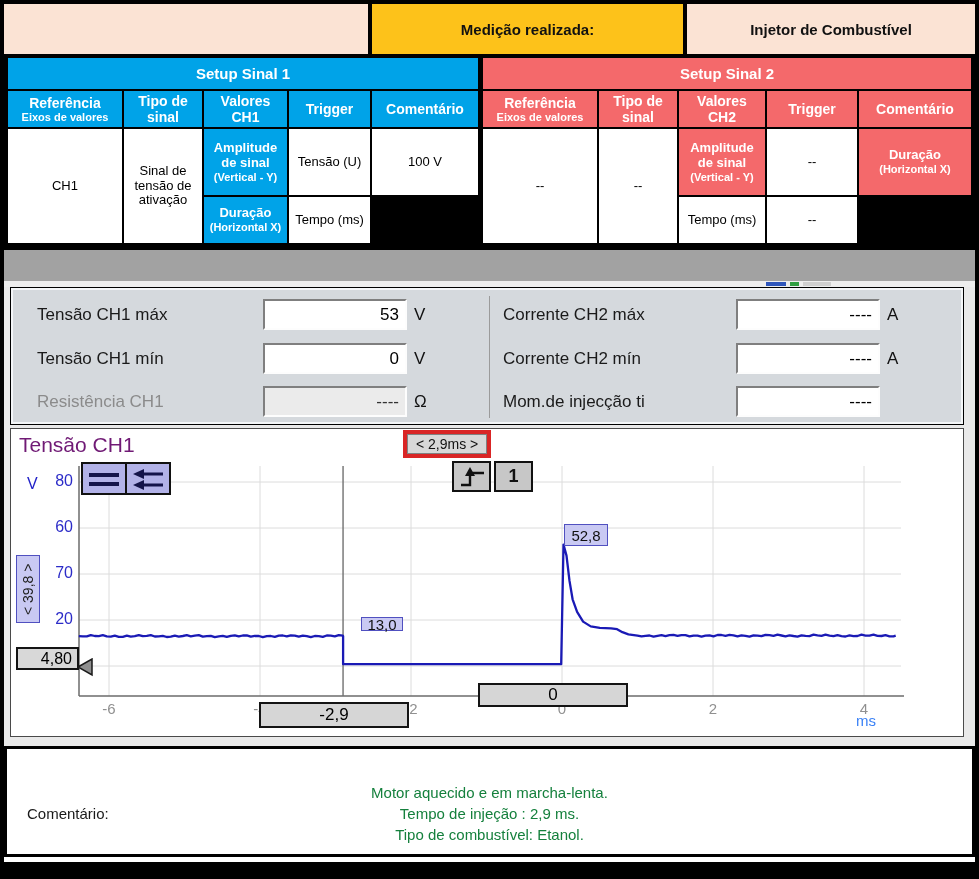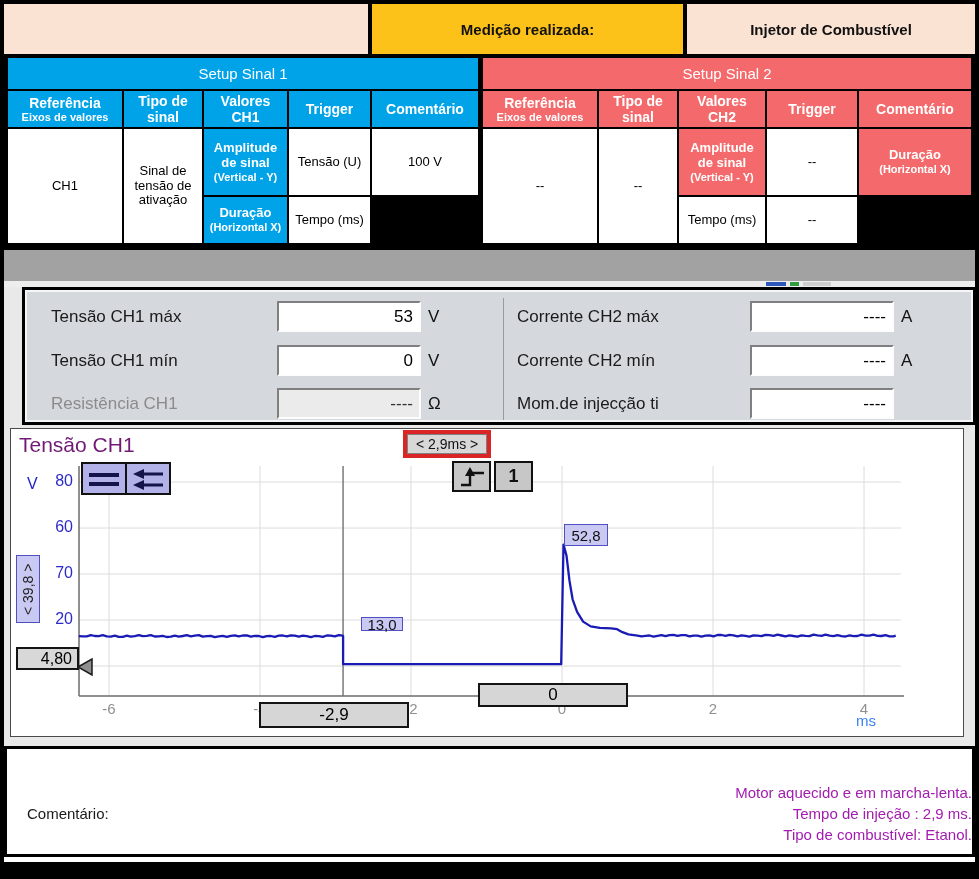--- a/index.html
+++ b/index.html
@@ -10,21 +10,21 @@
 
   
   .top{position:absolute;left:4px;top:4px;width:971px;height:246px;background:#000}
   .hcell{position:absolute;top:0;height:50px;display:flex;align-items:center;justify-content:center;
          font-weight:bold;font-size:15px;color:#111}
   .peach{background:#fbe3d4}
   .yellow{background:#fdc21a}
 
   .setup{position:absolute;top:54px;height:185px;display:flex;flex-direction:column}
   .setup-title{height:31px;margin-bottom:2px;display:flex;align-items:center;justify-content:center;
-               color:#fff;font-weight:normal;font-size:15px}
+               color:#fff;font-weight:bold;font-size:15px}
   .t-blue{background:#00a3e8}
   .t-red{background:#f4696b}
   .sgrid{flex:1;display:grid;grid-template-rows:36px 66px 46px;gap:2px;background:#000}
   .g1{grid-template-columns:114px 78px 83px 81px 1fr}
   .g2{grid-template-columns:114px 78px 86px 90px 1fr}
   .c{display:flex;flex-direction:column;align-items:center;justify-content:center;text-align:center;
      font-size:13px;padding:1px 4px;line-height:1.15}
   .c.hdr{font-size:14px;font-weight:bold;color:#fff}
   .c.blue{background:#00a3e8;color:#fff;font-weight:bold}
   .c.red{background:#f4696b;color:#fff;font-weight:bold}
@@ -32,22 +32,22 @@
   .c .sub{font-size:11px;font-weight:bold}
   .span2{grid-row:2 / span 2}
 
   
   .mid{position:absolute;left:4px;top:250px;width:971px;height:496px;background:#e9e9e9}
   .graybar{position:absolute;left:0;top:0;width:971px;height:31px;background:#a2a2a2}
   .lightstrip{position:absolute;left:0;top:31px;width:971px;height:6px;background:#ededed}
   .dash{position:absolute;top:32px;height:4px}
 
   
-  .panel{position:absolute;left:18px;top:37px;width:954px;height:138px;background:#d5d9dd;
-         border:3px solid #000000;box-shadow:inset 0 0 0 2px #f4f6f8}
+  .panel{position:absolute;left:6px;top:37px;width:954px;height:138px;background:#d5d9dd;
+         border:1px solid #000000;box-shadow:inset 0 0 0 2px #f4f6f8}
   .mlabel{position:absolute;font-size:17px;color:#1a1a1a;white-space:nowrap}
   .mlabel.dis{color:#8b8b8b}
   .mbox{position:absolute;width:144px;height:31px;background:#fff;
         border-top:2px solid #7f7f7f;border-left:2px solid #7f7f7f;
         border-bottom:2px solid #fdfdfd;border-right:2px solid #fdfdfd;
         font-size:17px;color:#000;text-align:right;padding:4px 6px 0 0}
   .mbox.dis{background:#ebebeb;color:#333}
   .munit{position:absolute;font-size:17px;color:#111}
   .vdivider{position:absolute;left:478px;top:8px;width:1px;height:122px;background:#9b9b9b}
 
@@ -78,22 +78,22 @@
          align-items:center;justify-content:center}
   .chbtn+.chbtn{margin-left:-2px}
   .trbtns{position:absolute;left:441px;top:32px;display:flex;gap:3px;z-index:5}
   .trbtn{width:39px;height:31px;background:#c7c7c7;border:2px solid #111;display:flex;
          align-items:center;justify-content:center;font-size:18px;font-weight:bold;color:#111}
   #plot-svg{position:absolute;left:0;top:0;z-index:1}
 
   
   .comment{position:absolute;left:4px;top:746px;width:971px;height:111px;background:#fff;border:3px solid #000}
   .comment-label{position:absolute;left:20px;top:56px;font-size:15px;color:#1a1a1a}
-  .comment-body{position:absolute;left:0;top:33px;width:100%;text-align:right;
-                font-size:15px;color:#a21caf;line-height:21px}
+  .comment-body{position:absolute;left:0;top:33px;width:100%;text-align:center;
+                font-size:15px;color:#15803d;line-height:21px}
   .bottombar{position:absolute;left:4px;top:862px;width:971px;height:15px;background:#000;z-index:10}
 </style>
 </head>
 <body>
 
 <div class="page">
 
   <div class="top">
     <div class="hcell peach" style="left:0;width:364px"></div>
     <div class="hcell yellow" style="left:368px;width:311px">Medição realizada:</div>

